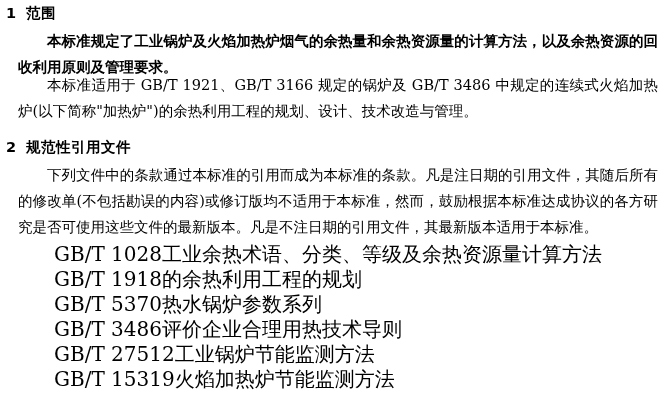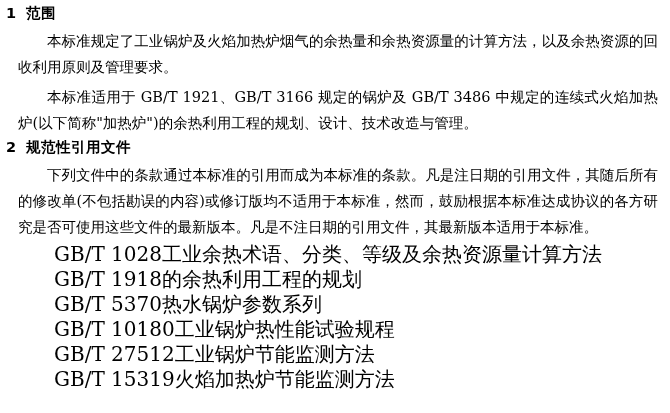--- a/index.html
+++ b/index.html
@@ -59,22 +59,22 @@
   }
   .ref-code {
     display: inline-block;
     min-width: 90px;
   }
   .ref-title {
     display: inline-block;
   }
   
   .blk-h1 { position: absolute; left: 6px;  top: 4px; }
-  .blk-p1 { position: absolute; left: 18px; top: 28px; width: 640px; }
-  .blk-p2 { position: absolute; left: 18px; top: 84px; width: 640px; }
+  .blk-p1 { position: absolute; left: 18px; top: 28px; width: 640px; font-weight: bold; }
+  .blk-p2 { position: absolute; left: 18px; top: 72px; width: 640px; }
   .blk-h2 { position: absolute; left: 6px;  top: 138px; }
   .blk-p3 { position: absolute; left: 18px; top: 162px; width: 640px; }
   .blk-refs{ position: absolute; left: 18px; top: 242px; width: 640px; }
 </style>
 </head>
 <body>
 
 <div class="page">
 
   <div class="blk-h1">
@@ -106,21 +106,21 @@
       <li class="ref-item">
         <span class="ref-code">GB/T 1028</span><span class="ref-title">工业余热术语、分类、等级及余热资源量计算方法</span>
       </li>
       <li class="ref-item">
         <span class="ref-code">GB/T 1918</span><span class="ref-title">的余热利用工程的规划</span>
       </li>
       <li class="ref-item">
         <span class="ref-code">GB/T 5370</span><span class="ref-title">热水锅炉参数系列</span>
       </li>
       <li class="ref-item">
-        <span class="ref-code">GB/T 10180</span><span class="ref-title">工业锅炉热性能试验规程</span>
+        <span class="ref-code">GB/T 3486</span><span class="ref-title">评价企业合理用热技术导则</span>
       </li>
       <li class="ref-item">
         <span class="ref-code">GB/T 27512</span><span class="ref-title">工业锅炉节能监测方法</span>
       </li>
       <li class="ref-item">
         <span class="ref-code">GB/T 15319</span><span class="ref-title">火焰加热炉节能监测方法</span>
       </li>
 
     </ul>
   </div>

